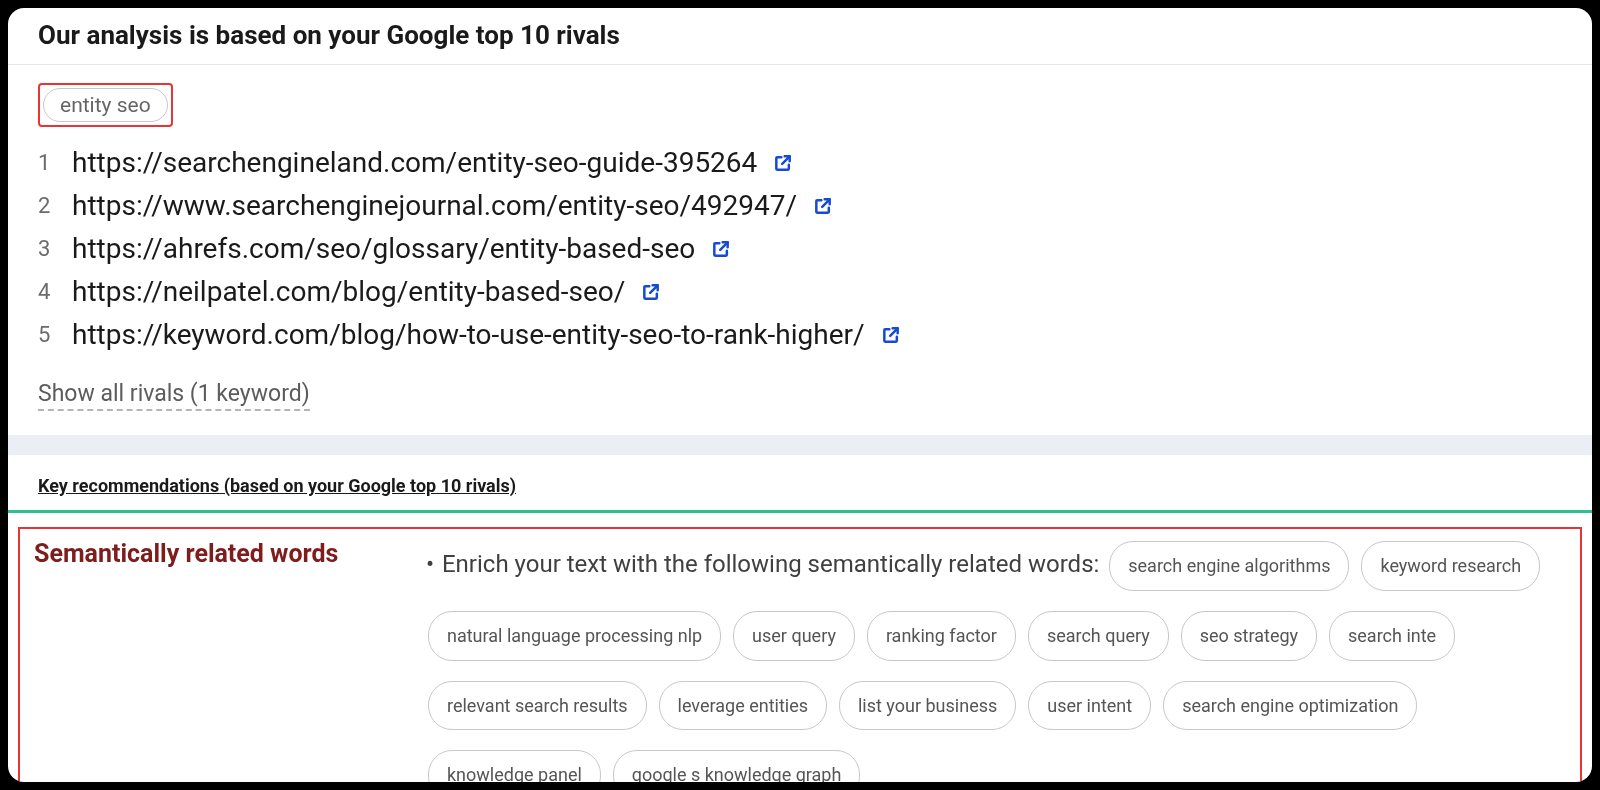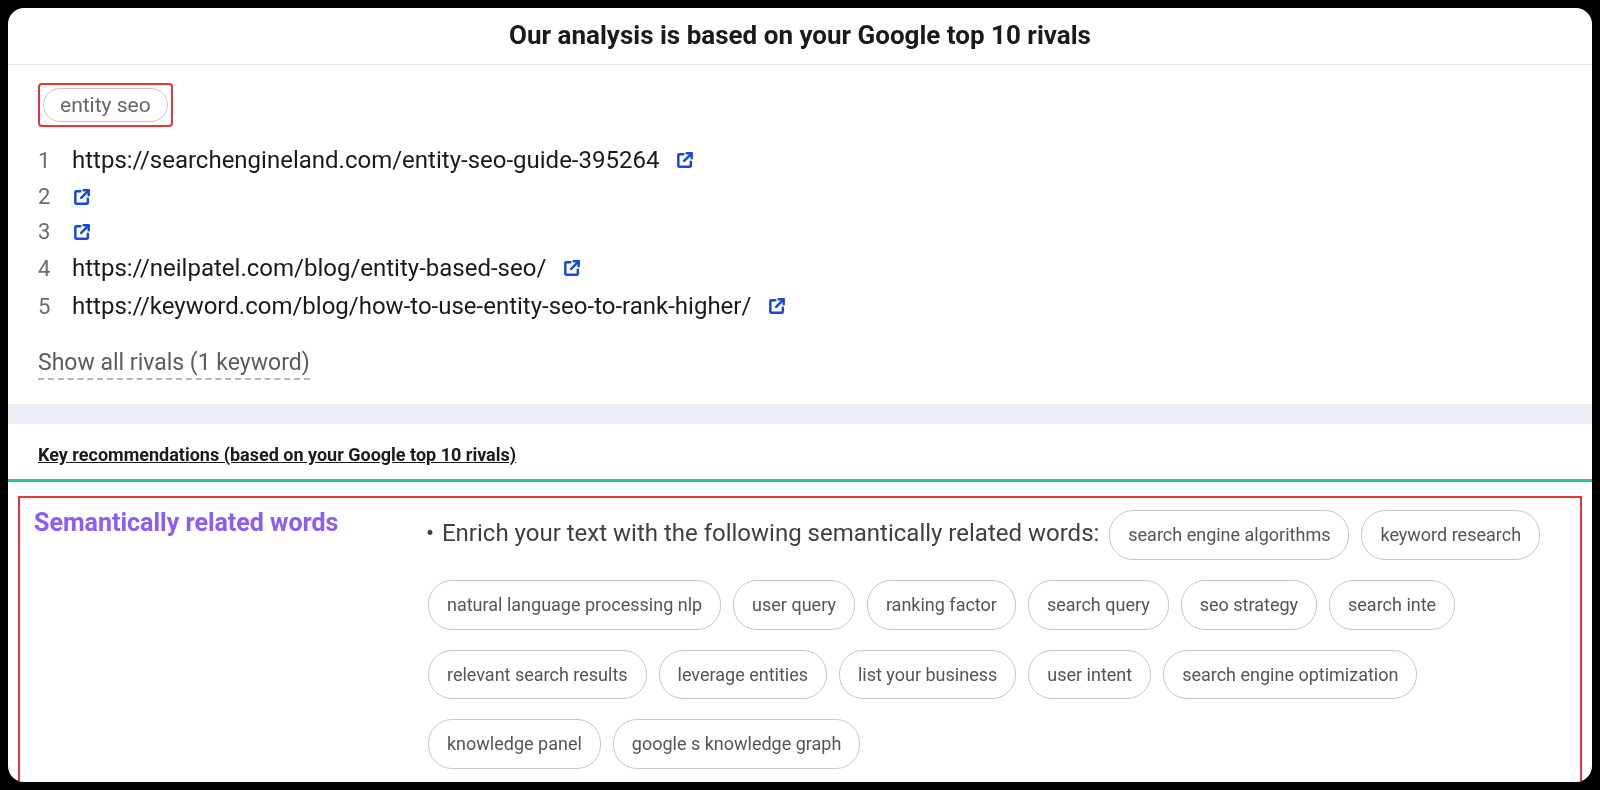--- a/index.html
+++ b/index.html
@@ -18,21 +18,20 @@
       border-radius: 16px;
       overflow: hidden;
       position: relative;
     }
     .section-title {
       font-size: 26px;
       font-weight: 700;
       color: #1a1a1a;
       padding: 12px 30px 14px 30px;
       border-bottom: 1px solid #e5e5e5;
-      text-align: center;
     }
     .rivals-body {
       padding: 18px 30px 10px 30px;
     }
     .keyword-pill-wrap {
       display: inline-block;
       border: 2px solid #e63535;
       padding: 3px;
       border-radius: 4px;
       margin-bottom: 14px;
@@ -54,21 +53,21 @@
       padding: 5px 0;
     }
     .rival-num {
       width: 18px;
       text-align: left;
       color: #6b6b6b;
       font-size: 22px;
     }
     .rival-url {
       color: #1a1a1a;
-      font-size: 24px;
+      font-size: 28px;
     }
     .ext-icon {
       color: #1549d6;
       display: inline-flex;
       align-items: center;
     }
     .ext-icon svg { width: 20px; height: 20px; }
     .show-all {
       display: inline-block;
       margin: 24px 0 14px 0;
@@ -99,21 +98,21 @@
       display: flex;
       gap: 50px;
     }
     .rec-left {
       width: 340px;
       flex-shrink: 0;
     }
     .rec-left-title {
       font-size: 25px;
       font-weight: 700;
-      color: #8b5cf6;
+      color: #7f1d1d;
     }
     .rec-right {
       flex: 1;
       min-width: 0;
     }
     .rec-line {
       font-size: 24px;
       color: #404040;
       line-height: 2.1;
     }
@@ -156,30 +155,32 @@
           <span class="ext-icon">
             <svg viewBox="0 0 24 24" fill="none" stroke="currentColor" stroke-width="3" stroke-linecap="round" stroke-linejoin="round">
               <path d="M14 4h6v6"></path>
               <path d="M20 4l-9 9"></path>
               <path d="M19 14v5a1 1 0 0 1-1 1H5a1 1 0 0 1-1-1V6a1 1 0 0 1 1-1h5"></path>
             </svg>
           </span>
         </div>
         <div class="rival-row">
           <span class="rival-num">2</span>
+          <span class="rival-url">https://www.searchenginejournal.com/entity-seo/492947/</span>
           <span class="ext-icon">
             <svg viewBox="0 0 24 24" fill="none" stroke="currentColor" stroke-width="3" stroke-linecap="round" stroke-linejoin="round">
               <path d="M14 4h6v6"></path>
               <path d="M20 4l-9 9"></path>
               <path d="M19 14v5a1 1 0 0 1-1 1H5a1 1 0 0 1-1-1V6a1 1 0 0 1 1-1h5"></path>
             </svg>
           </span>
         </div>
         <div class="rival-row">
           <span class="rival-num">3</span>
+          <span class="rival-url">https://ahrefs.com/seo/glossary/entity-based-seo</span>
           <span class="ext-icon">
             <svg viewBox="0 0 24 24" fill="none" stroke="currentColor" stroke-width="3" stroke-linecap="round" stroke-linejoin="round">
               <path d="M14 4h6v6"></path>
               <path d="M20 4l-9 9"></path>
               <path d="M19 14v5a1 1 0 0 1-1 1H5a1 1 0 0 1-1-1V6a1 1 0 0 1 1-1h5"></path>
             </svg>
           </span>
         </div>
         <div class="rival-row">
           <span class="rival-num">4</span>

